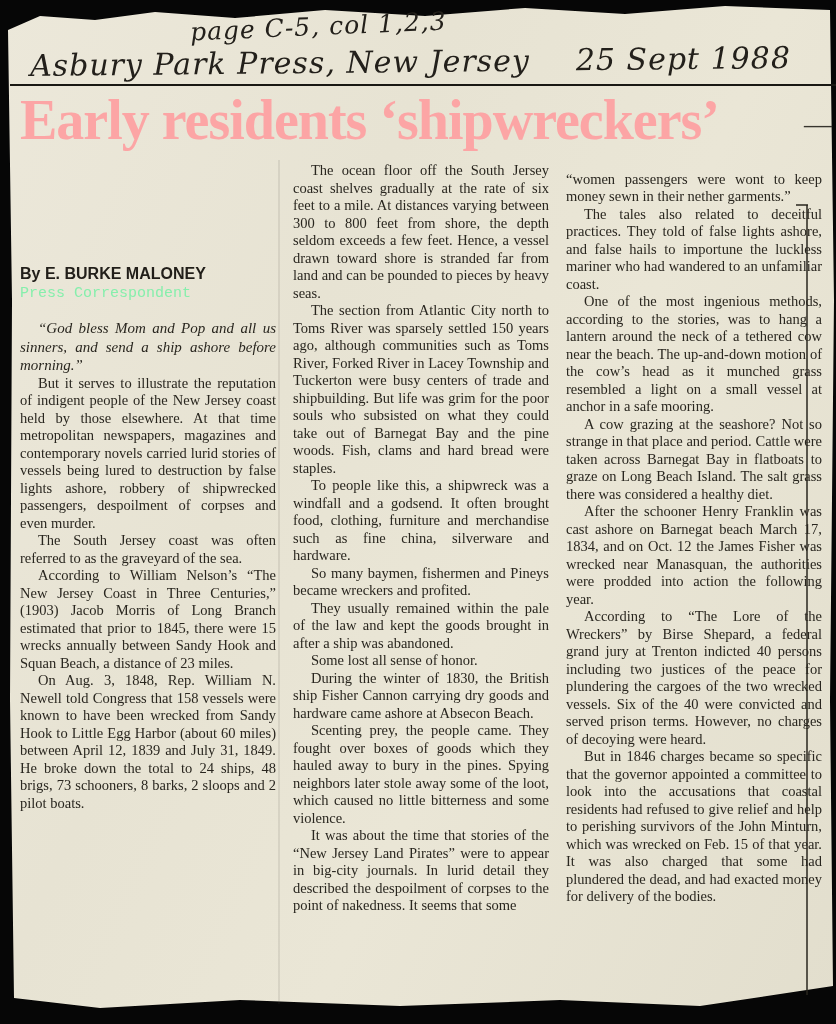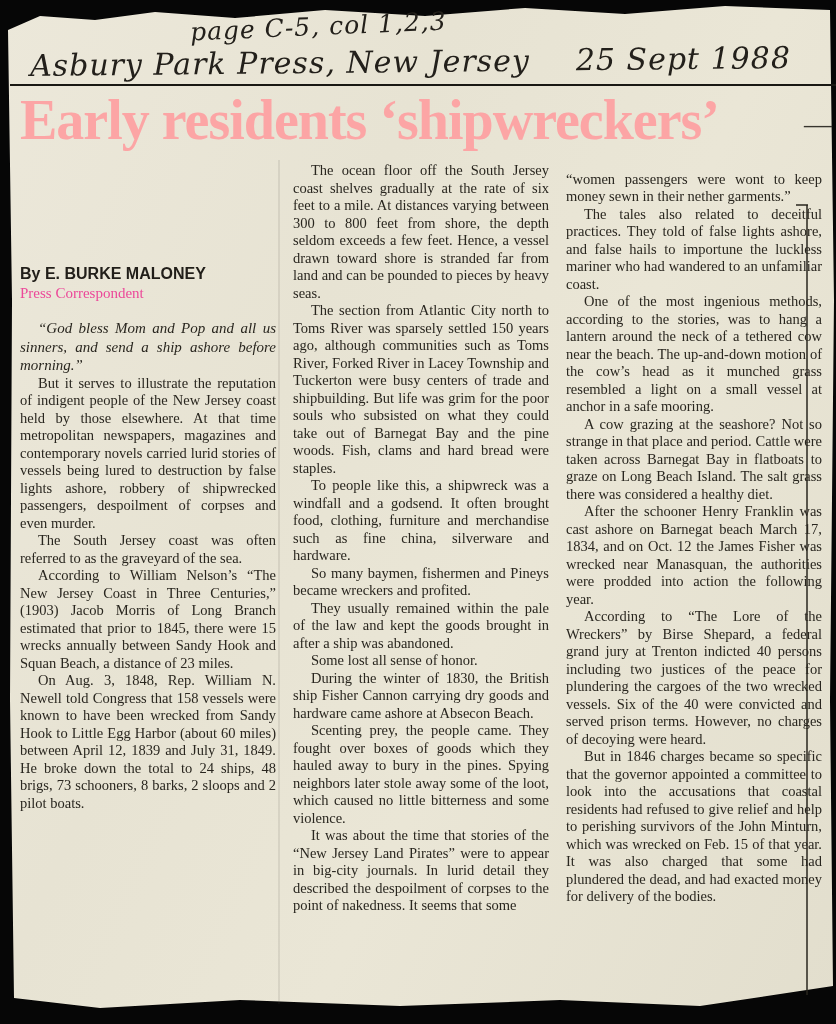--- a/index.html
+++ b/index.html
@@ -28,21 +28,21 @@
   }
   .headline-dash { position:absolute; right:4px; top:108px; font-size:28px; color:#37342d; }
   .columns {
     position:absolute; left:20px; top:162px; width:802px;
     display:flex; gap:17px; color:#29261f;align-items:center;
   }
   .col { width:256px; font-size:14.5px; line-height:17.5px; text-align:justify; }
   .col p { margin:0; text-indent:18px; }
   .col p.no-indent { text-indent:0; }
   .byline-author { font-family:"Liberation Sans", sans-serif; font-weight:bold; font-size:16px; line-height:20px; color:#211e19; }
-  .byline-role { font-family:Liberation Serif, serif; font-size:15px; line-height:19px; color:#ec4899; margin-bottom:16px; }
+  .byline-role { font-family:Liberation Mono, monospace; font-size:15px; line-height:19px; color:#86efac; margin-bottom:16px; }
   .lead-quote { font-style:italic; text-indent:18px; margin:0 0 14px 0; font-size:15px; line-height:18.5px; }
   .crease { position:absolute; top:160px; bottom:20px; width:2px; background:rgba(90,85,70,0.12); }
   .crease-1 { left:278px; }
   .side-rule { position:absolute; left:806px; top:205px; height:790px; width:2px; background:rgba(40,37,30,0.75); }
   .side-rule-tick { position:absolute; left:796px; top:204px; width:12px; height:2px; background:rgba(40,37,30,0.75); }
 </style>
 </head>
 <body>
 
 <div class="scan">

